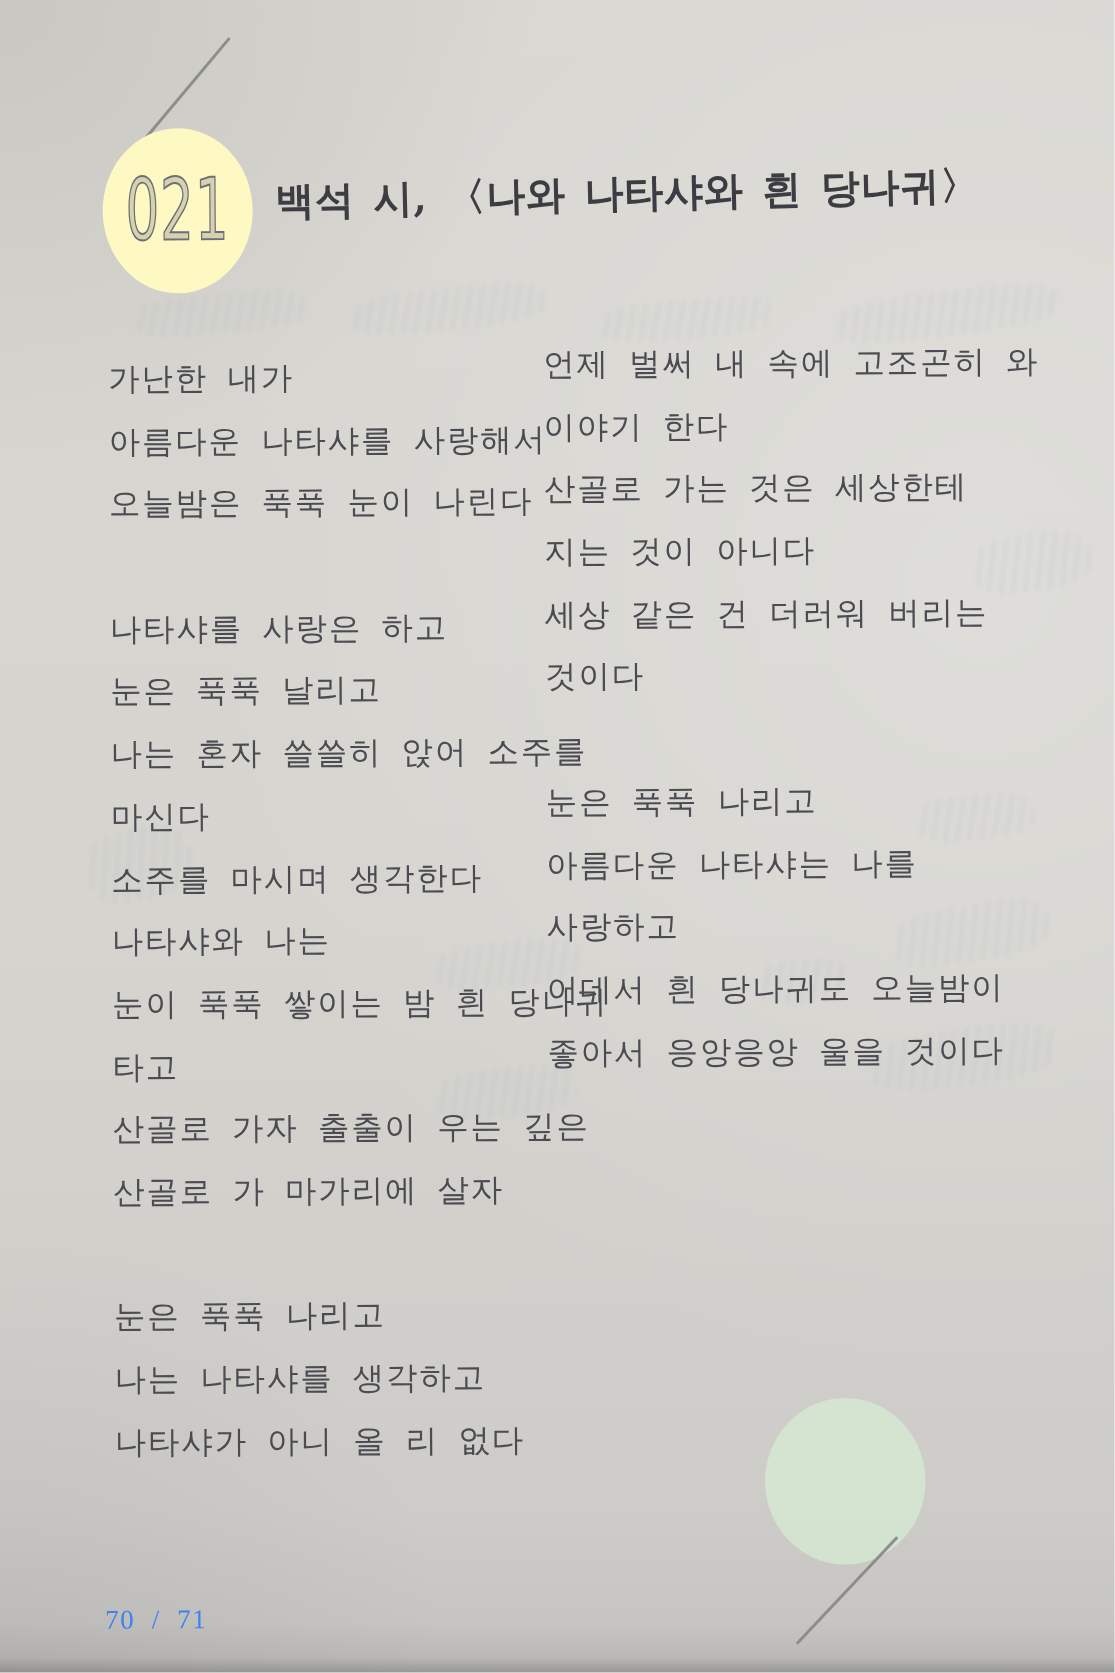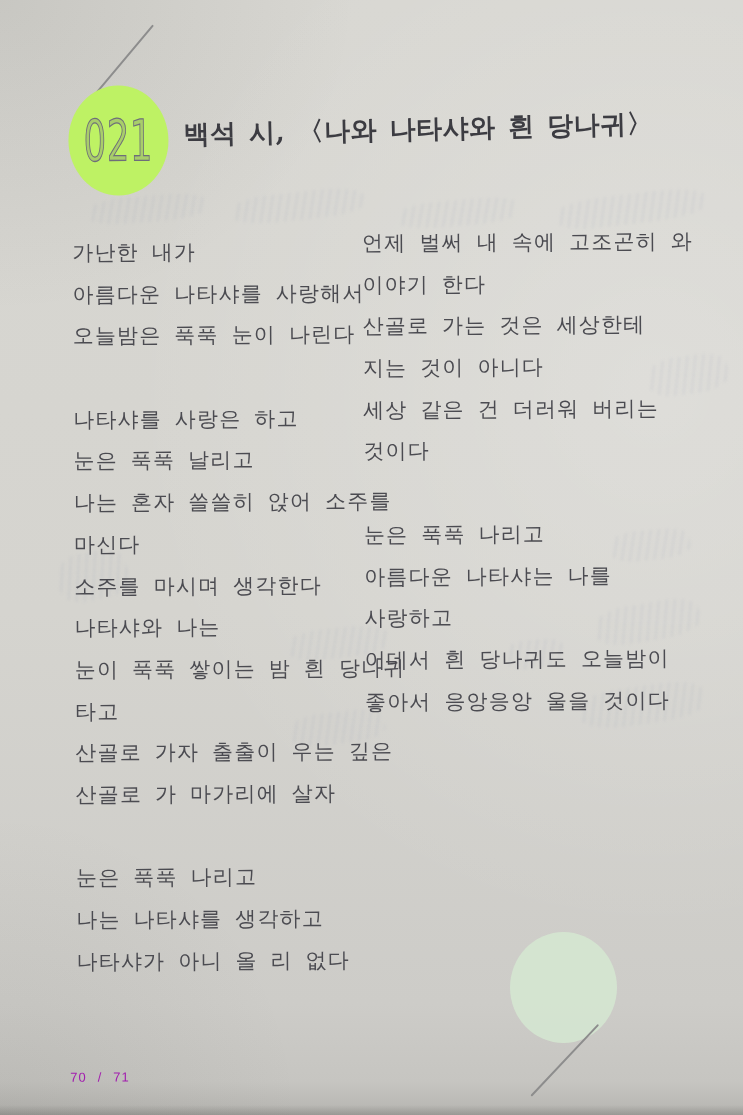--- a/index.html
+++ b/index.html
@@ -9,21 +9,21 @@
     background:
       radial-gradient(130% 90% at 88% 35%, rgba(255,255,255,0.20), rgba(255,255,255,0) 55%),
       radial-gradient(120% 70% at 0% 0%, rgba(60,60,55,0.10), rgba(60,60,55,0) 40%),
       radial-gradient(90% 60% at 0% 100%, rgba(60,60,55,0.08), rgba(60,60,55,0) 45%),
       linear-gradient(180deg,#d8d7d2 0%,#d5d4cf 55%,#cdccc8 90%,#c6c5c1 97%,#b5b4b0 100%);
   }
   .page-content{position:absolute;inset:0;transform:rotate(-0.35deg);transform-origin:50% 50%;}
 
   
   #badge{position:absolute;left:71px;top:84px;width:100px;height:110px;border-radius:50%;
-    background:#bef264;display:flex;align-items:center;justify-content:center;}
+    background:#fef9c3;display:flex;align-items:center;justify-content:center;}
   #badge-number{
     font-family:"DejaVu Sans","Liberation Sans",sans-serif;
     font-size:57px;line-height:1;letter-spacing:1px;
     color:rgba(110,110,122,0.28);
     -webkit-text-stroke:1.3px #6e6e7a;
     transform:scaleX(0.62);}
 
   
   #page-title{position:absolute;left:186px;top:112px;margin:0;
     font-size:26px;font-weight:bold;color:#3c3c42;
@@ -33,22 +33,22 @@
   
   .poem-column{position:absolute;}
   #left-column{left:74px;top:231px;}
   #right-column{left:364px;top:223px;}
   .stanza + .stanza{margin-top:41.7px;}
   .poem-line{height:41.7px;line-height:41.7px;font-size:21px;color:#4b4b51;
     letter-spacing:1.2px;word-spacing:5px;white-space:nowrap;}
 
   
   #page-footer{position:absolute;left:67px;top:1068px;
-    font-family:Liberation Sans, sans-serif;
-    font-size:13px;color:#a21caf;letter-spacing:1px;}
+    font-family:Liberation Serif, serif;
+    font-size:18px;color:#3b82f6;letter-spacing:1px;}
   #page-footer .divider{margin:0 11px;}
 
   
   .diag{position:absolute;background:#8d8d8d;height:1.6px;border-radius:1px;}
   #diag-top{left:92px;top:97px;width:95px;transform:rotate(-50deg);transform-origin:0 50%;}
   #diag-bottom{left:531px;top:1095px;width:98px;transform:rotate(-46.7deg);transform-origin:0 50%;}
   #green-circle{position:absolute;left:510px;top:932px;width:107px;height:111px;border-radius:50%;
     background:rgba(213,231,209,0.85);}
 
   

